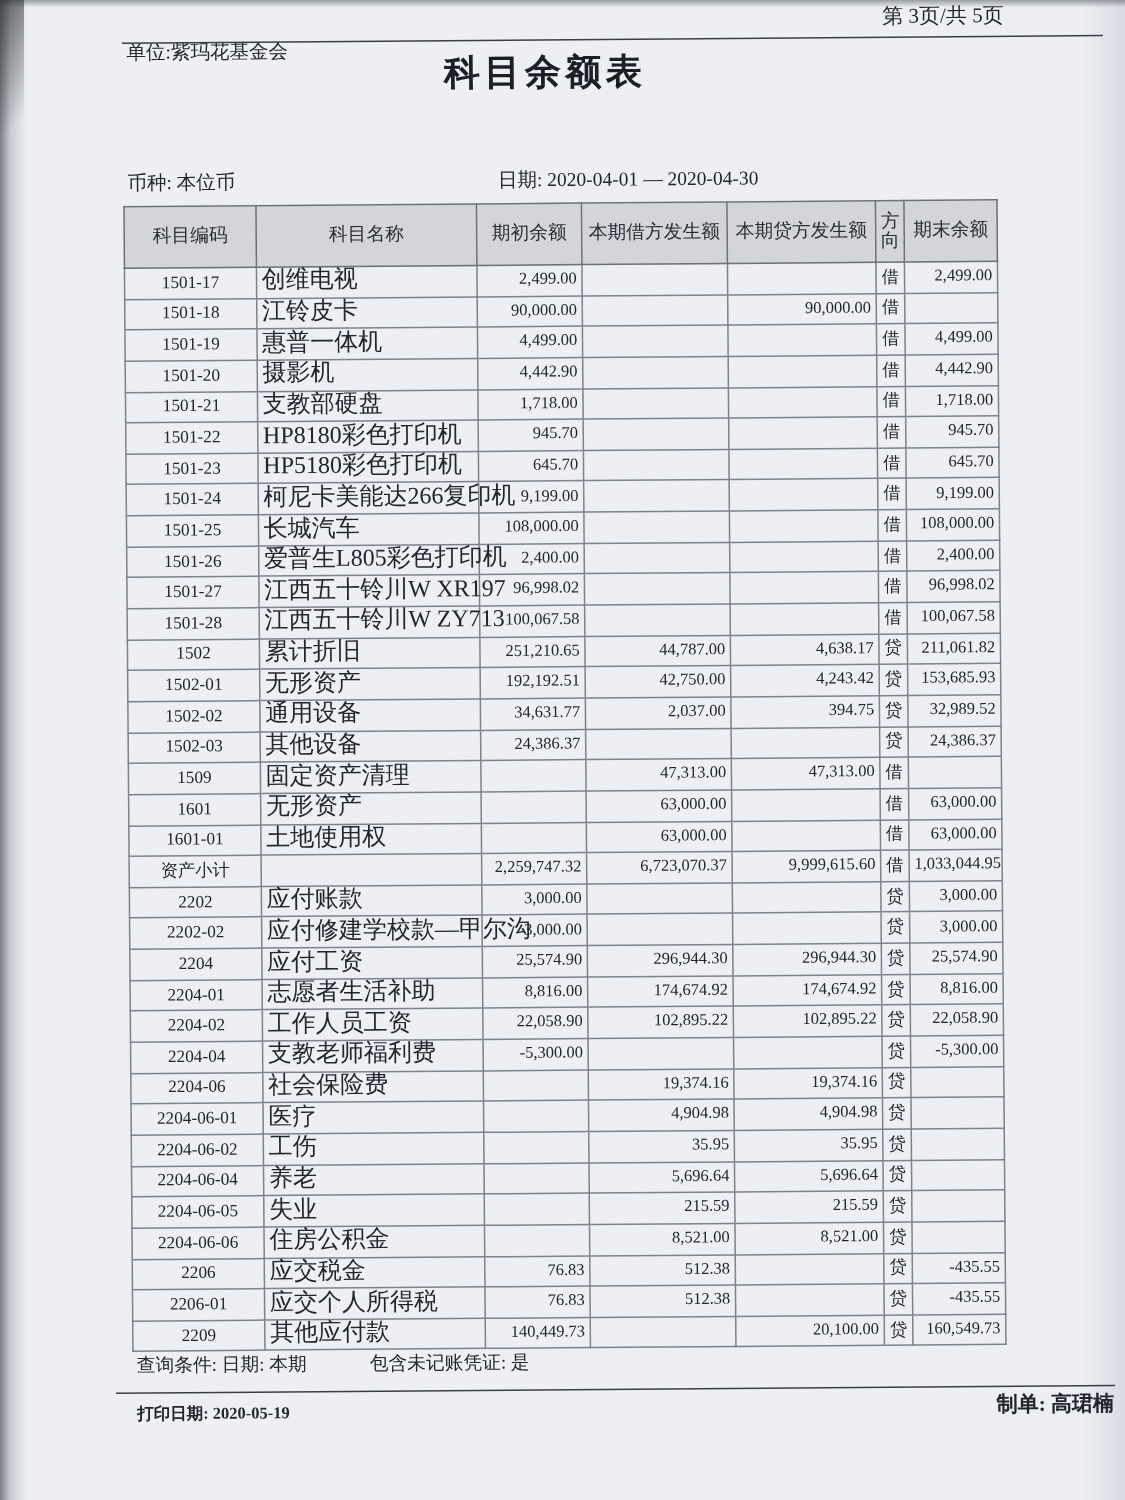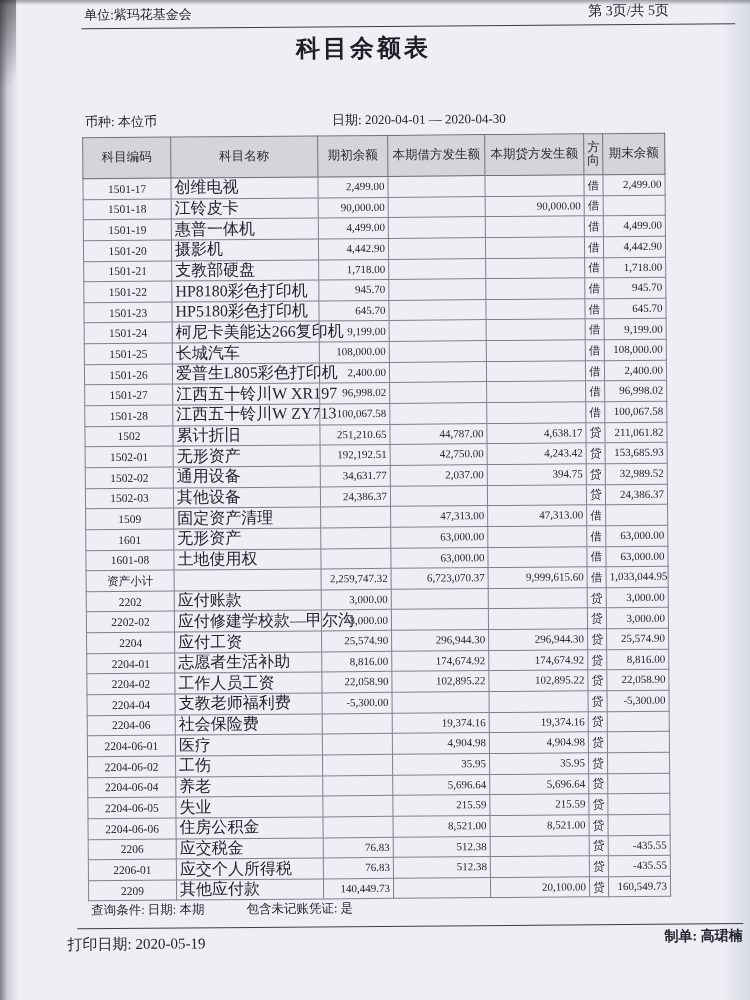--- a/index.html
+++ b/index.html
@@ -21,21 +21,21 @@
     position:absolute;left:0;top:0;width:16px;height:110px;
     background:linear-gradient(135deg, rgba(30,32,38,.6), rgba(30,32,38,0) 75%);
   }
   .content{
     position:absolute;left:-8px;top:-8px;right:-8px;bottom:-8px;
     padding:8px;
     transform:rotate(-0.45deg);
     transform-origin:50% 50%;
   }
   .abs{position:absolute;}
-  .doc-unit{left:96px;top:12px;font-size:13px;}
+  .doc-unit{left:96px;top:32px;font-size:13px;}
   .doc-page{left:600px;top:12px;font-size:14px;}
   .rule-top{left:93px;top:34px;width:654px;height:0;border-top:1.5px solid #3c3e45;}
   .doc-title{left:0;top:40px;width:750px;text-align:center;font-size:24px;font-weight:bold;letter-spacing:3px;color:#1d1f26;}
   .doc-currency{left:96px;top:119px;font-size:13px;}
   .doc-date{left:343px;top:119px;font-size:13px;}
 
   table.balance{
     position:absolute;left:93px;top:143px;width:582px;
     border-collapse:collapse;table-layout:fixed;
     font-size:12px;
@@ -53,21 +53,21 @@
   th.dir-h{font-size:10.5px;line-height:10px;padding:0 1px;}
   table.balance tbody tr{height:20.65px;}
   td.code{text-align:center;font-size:11.5px;padding-left:5px;}
   td.name{text-align:left;font-size:16px;padding-left:4px;}
   td.num{text-align:right;font-size:11px;font-variant-numeric:tabular-nums;}
   td.dir{text-align:center;font-size:11.5px;padding:0 1px;}
 
   .doc-query{left:96px;top:908px;font-size:12.5px;}
   .doc-query .gap{display:inline-block;width:42px;}
   .rule-bottom{left:82px;top:934px;width:666px;height:0;border-top:1.5px solid #3c3e45;}
-  .doc-printdate{left:72px;top:941px;font-size:15px;}
+  .doc-printdate{left:96px;top:941px;font-size:11px;font-weight:bold;}
   .doc-preparer{left:669px;top:938px;font-size:14px;font-weight:bold;}
 </style>
 </head>
 <body>
 
 <div class="paper"></div>
 <div class="corner-shadow"></div>
 
 <div class="content">
 
@@ -258,21 +258,21 @@
         <tr>
           <td class="code">1601</td>
           <td class="name">无形资产</td>
           <td class="num"></td>
           <td class="num">63,000.00</td>
           <td class="num"></td>
           <td class="dir">借</td>
           <td class="num">63,000.00</td>
         </tr>
         <tr>
-          <td class="code">1601-08</td>
+          <td class="code">1601-01</td>
           <td class="name">土地使用权</td>
           <td class="num"></td>
           <td class="num">63,000.00</td>
           <td class="num"></td>
           <td class="dir">借</td>
           <td class="num">63,000.00</td>
         </tr>
         <tr>
           <td class="code">资产小计</td>
           <td class="name"></td>

